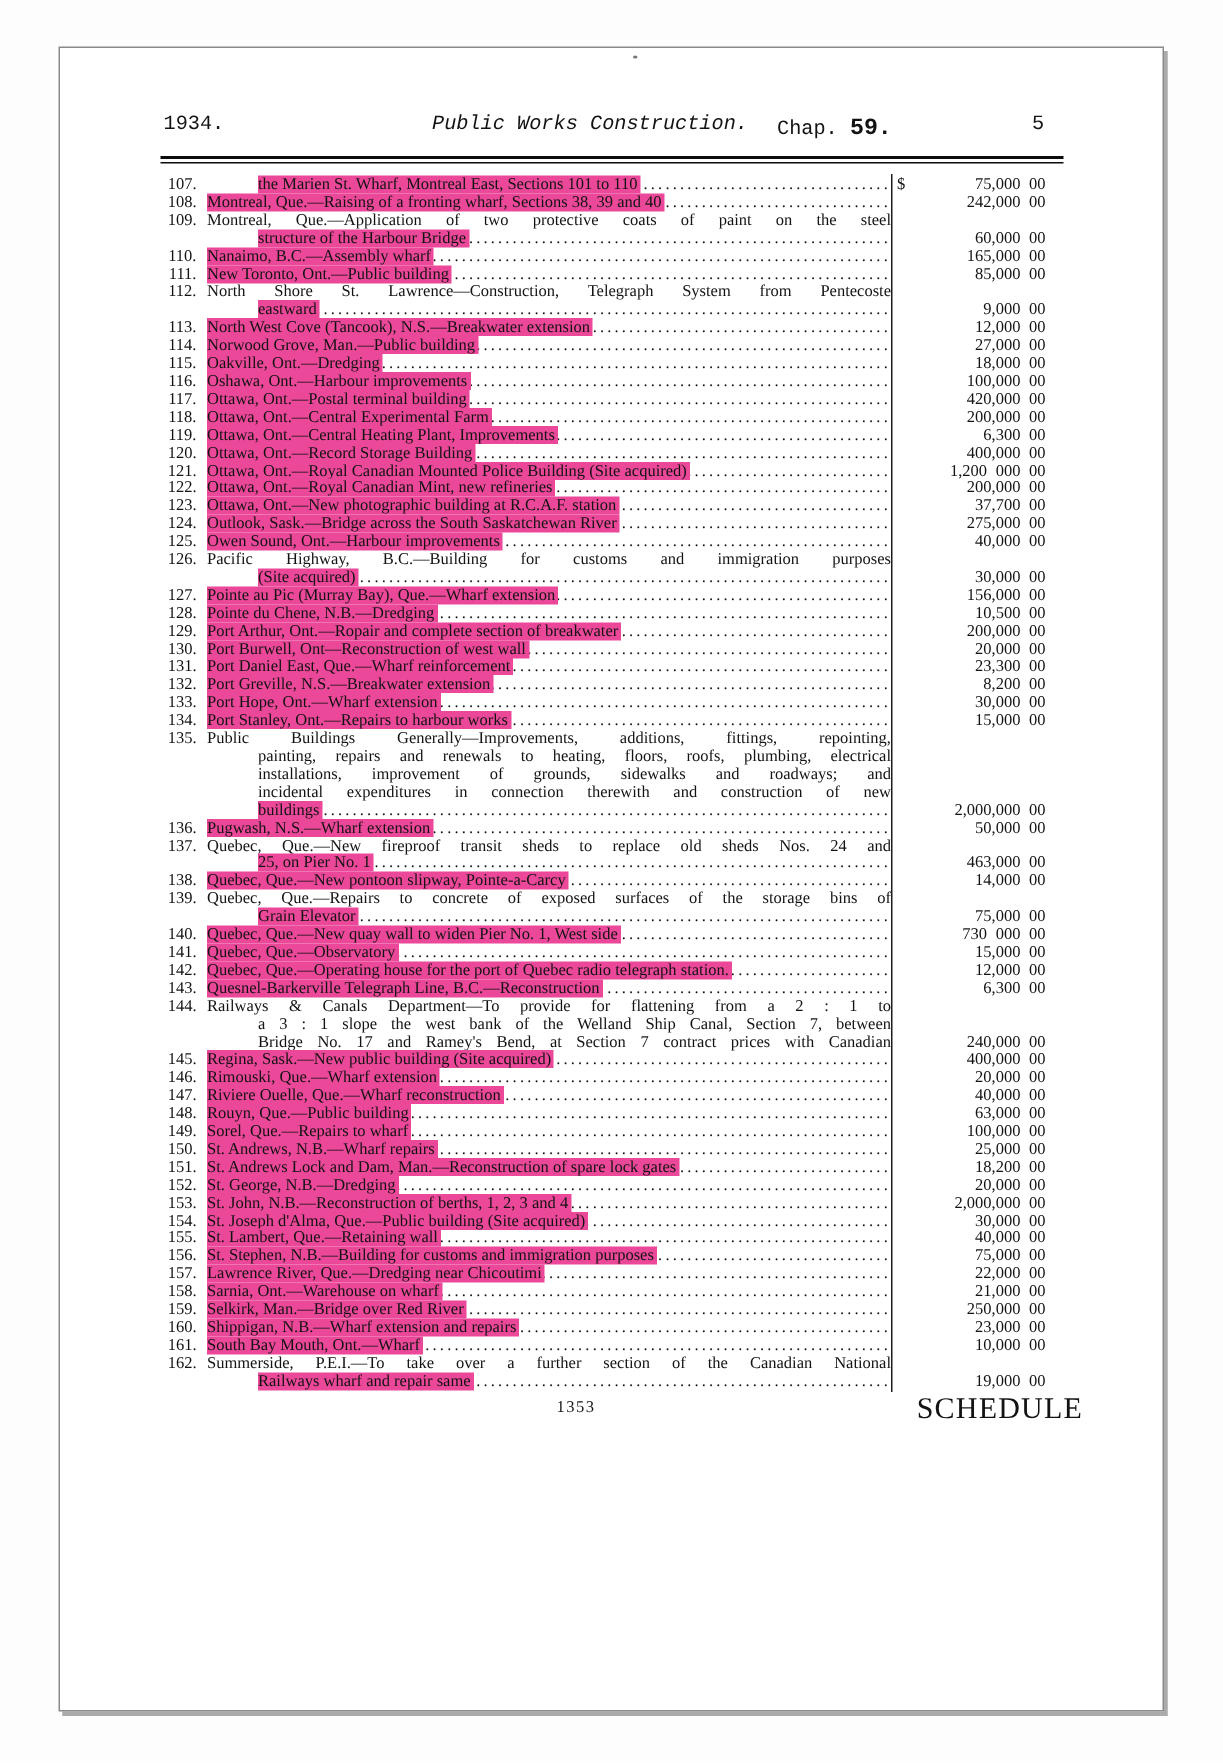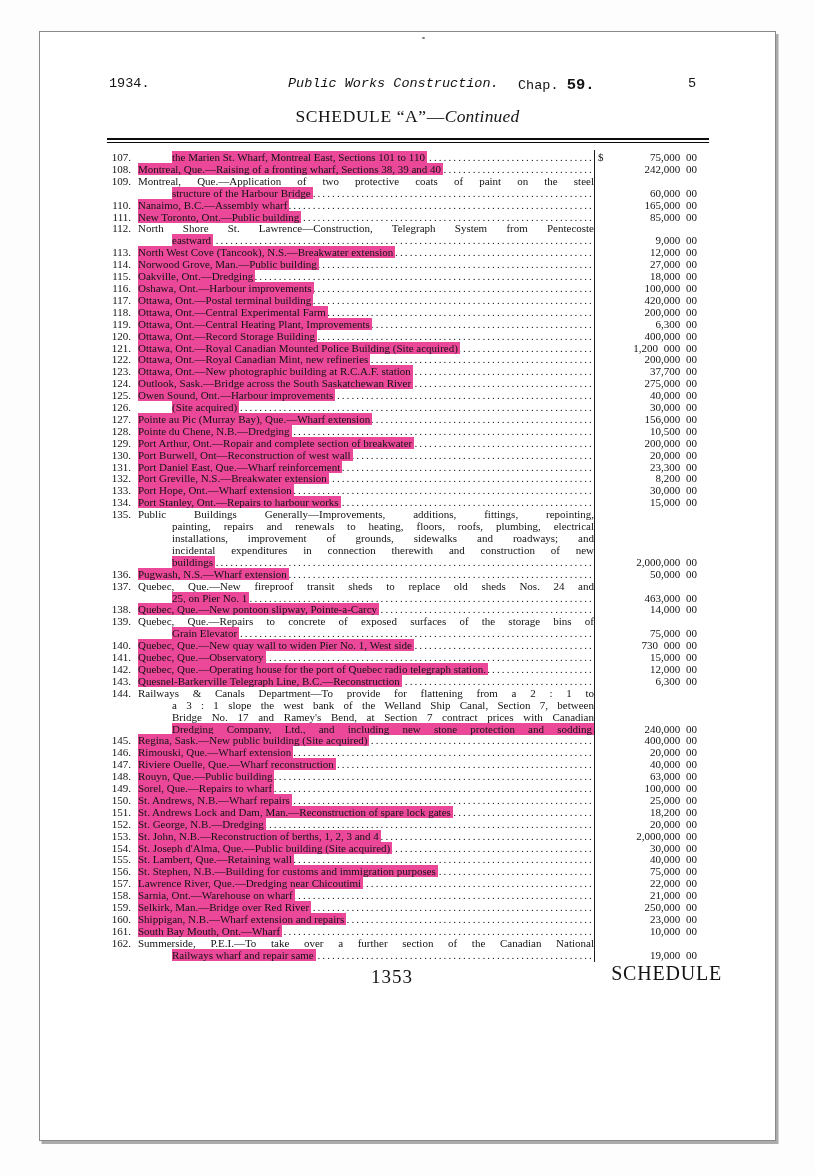--- a/index.html
+++ b/index.html
@@ -45,39 +45,36 @@
   .line.last { position:relative; }
   .leader { position:absolute; left:34px; right:2px; bottom:0; overflow:hidden;
     white-space:nowrap; letter-spacing:2.1px; z-index:0; }
   .line.last .txt { position:relative; z-index:1; background:#ec4899; padding-right:2px; }
   .amt { width:120px; flex:none; align-self:flex-end; display:flex; justify-content:flex-end;
     padding-right:17px; box-sizing:border-box; word-spacing:3px; white-space:nowrap; }
   .amt .cur { margin-right:auto; padding-left:4px; word-spacing:0; }
 
   
   .page-footer { position:relative; height:30px; margin-top:3px; }
-  .sig { position:absolute; left:331px; top:1px; font-size:19px; letter-spacing:1px; }
+  .sig { position:absolute; left:331px; top:1px; font-size:11px; letter-spacing:1px; }
   .catchword { position:absolute; right:53px; top:-3px; font-size:20px; letter-spacing:0.8px; }
 </style>
 </head>
 <body>
 
 <div class="page">
   <div class="speck"></div>
 
   <div class="running-header">
     <span class="rh-year">1934.</span>
     <span class="rh-title">Public Works Construction.</span>
     <span class="rh-chap"><span>Chap.</span> <b>59.</b></span>
     <span class="rh-page">5</span>
   </div>
 
-  <div class="schedule-title">
-    <span>SCHEDULE “A”—</span><span class="it">Continued</span>
-  </div>
 
   <div class="double-rule"></div>
 
   <div class="tbl" id="tbl">
     <div class="vrule"></div>
   <div class="group">
         <div class="row">
           <span class="num">107.</span>
           <span class="numgap"></span>
           <div class="desc">
@@ -273,20 +270,21 @@
           <div class="amt">
             <span class="val">40,000 00</span>
           </div>
         </div>
       </div>
       <div class="group">
         <div class="row">
           <span class="num">126.</span>
           <span class="numgap"></span>
           <div class="desc">
+            <div class="line fill">Pacific Highway, B.C.—Building for customs and immigration purposes</div>
             <div class="line cont last"><span class="leader">..................................................................................................................................</span><span class="txt">(Site acquired)</span></div>
           </div>
           <div class="amt">
             <span class="val">30,000 00</span>
           </div>
         </div>
         <div class="row">
           <span class="num">127.</span>
           <span class="numgap"></span>
           <div class="desc">
@@ -466,21 +464,20 @@
         </div>
       </div>
       <div class="group">
         <div class="row">
           <span class="num">144.</span>
           <span class="numgap"></span>
           <div class="desc">
             <div class="line fill">Railways &amp; Canals Department—To provide for flattening from a 2 : 1 to</div>
             <div class="line cont fill">a 3 : 1 slope the west bank of the Welland Ship Canal, Section 7, between</div>
             <div class="line cont fill">Bridge No. 17 and Ramey's Bend, at Section 7 contract prices with Canadian</div>
-            <div class="line cont last fill"><span class="txt">Dredging Company, Ltd., and including new stone protection and sodding</span></div>
           </div>
           <div class="amt">
             <span class="val">240,000 00</span>
           </div>
         </div>
         <div class="row">
           <span class="num">145.</span>
           <span class="numgap"></span>
           <div class="desc">
             <div class="line last"><span class="leader">..................................................................................................................................</span><span class="txt">Regina, Sask.—New public building (Site acquired)</span></div>

